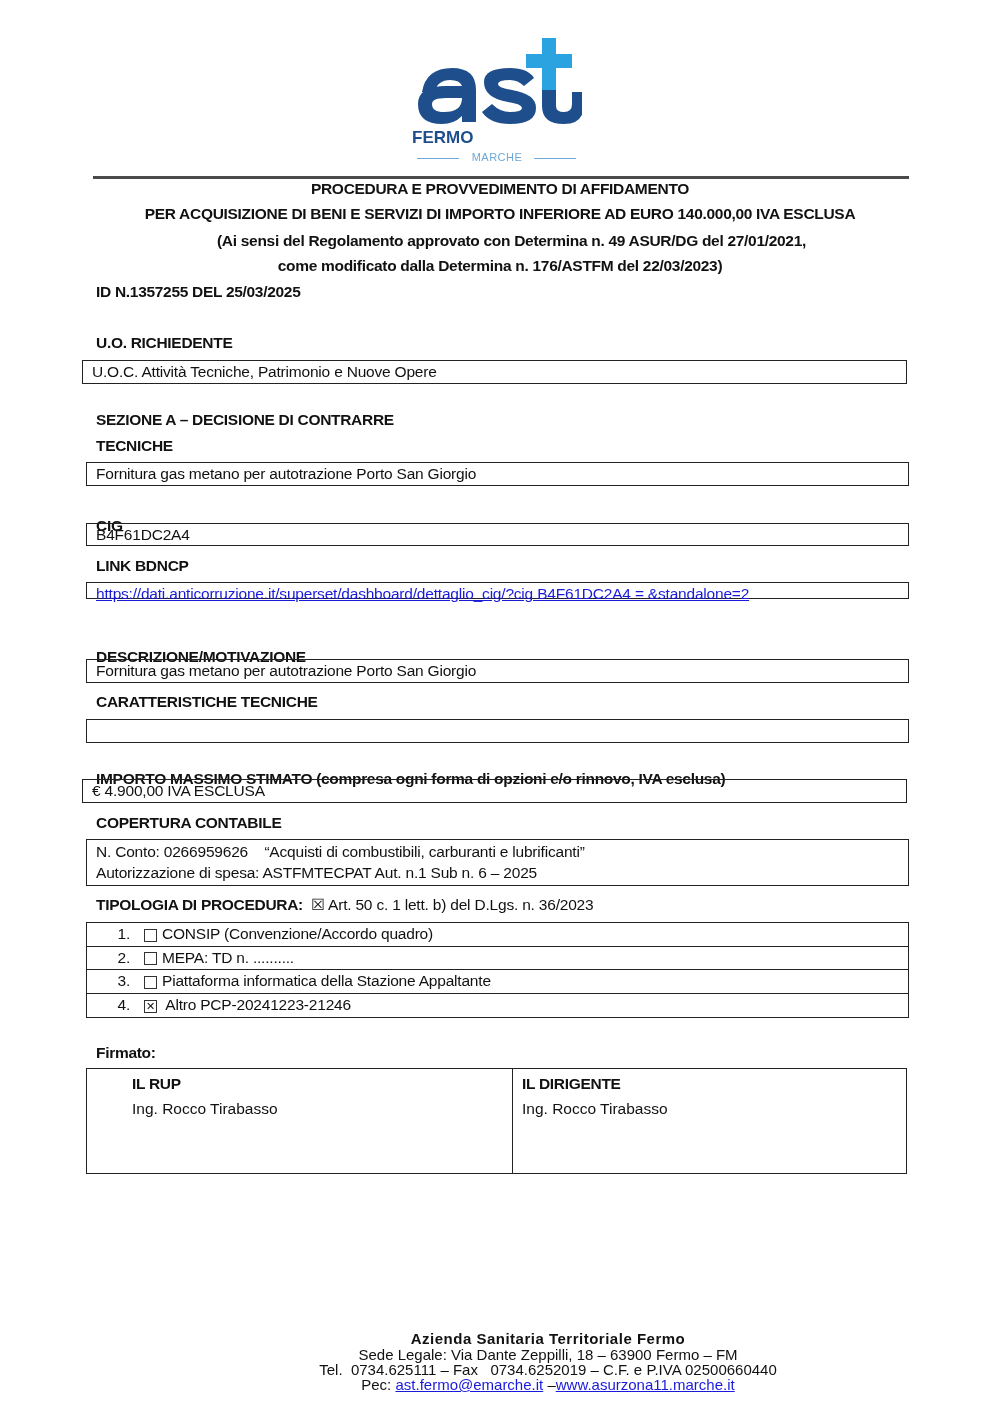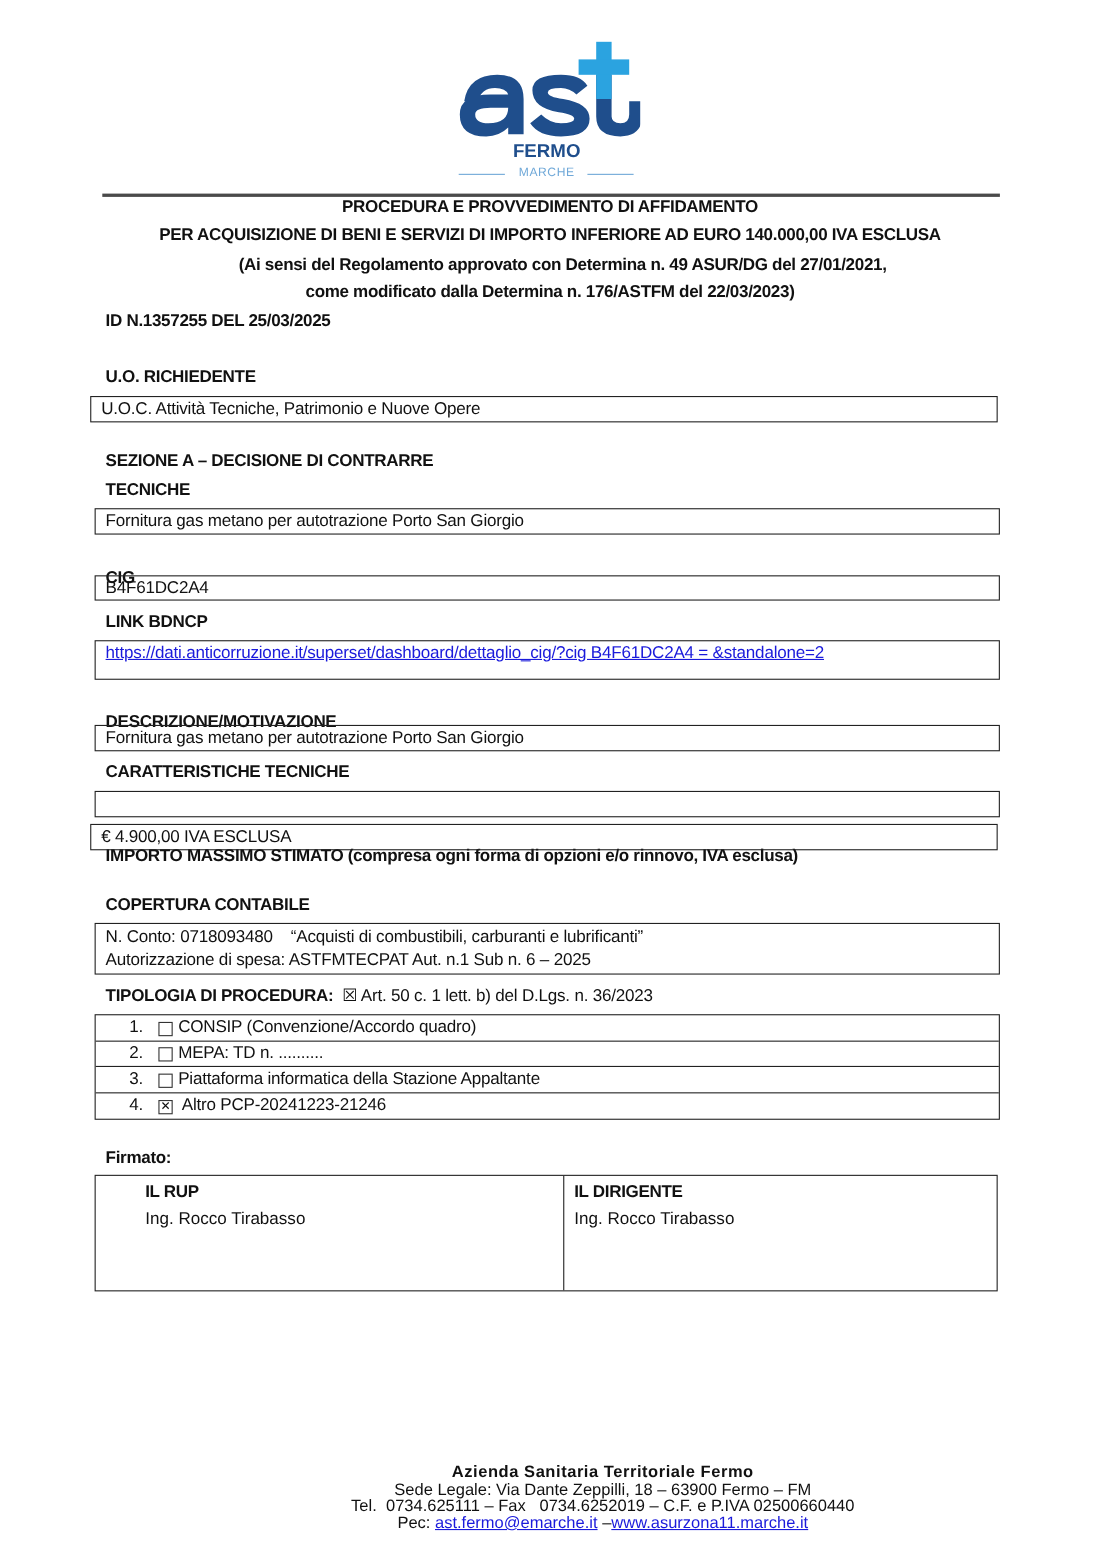--- a/index.html
+++ b/index.html
@@ -34,21 +34,21 @@
 
     <path d="M10 60 Q14 36 40 36 Q64 36 64 58 L64 90 L50 90 L50 84 Q42 92 30 92 Q6 92 6 72 Q6 54 34 54 L50 54 Q48 48 38 48 Q26 48 22 60 Z M50 66 L34 66 Q20 66 20 72 Q20 80 32 80 Q50 80 50 66 Z" fill="#1f4e8c"></path>
 
     <path d="M72 50 Q72 36 98 36 Q116 36 122 46 L112 54 Q106 48 98 48 Q86 48 86 52 Q86 56 100 58 Q124 62 124 76 Q124 92 98 92 Q78 92 70 80 L80 72 Q88 80 98 80 Q110 80 110 76 Q110 72 96 70 Q72 66 72 50 Z" fill="#1f4e8c"></path>
 
     <path d="M130 36 L144 36 L144 74 Q144 80 152 80 Q160 80 160 72 L160 60 L172 60 L172 72 Q172 92 152 92 Q130 92 130 74 Z" fill="#1f4e8c"></path>
 
     <rect x="130" y="6" width="14" height="52" fill="#2ba3e0"></rect>
     <rect x="114" y="22" width="46" height="14" fill="#2ba3e0"></rect>
   </svg>
-  <div class="abs" style="left:0;top:96px;width:170px;text-align:center;font-weight:bold;font-size:17px;color:#1f4e8c;">FERMO</div>
+  <div class="abs" style="left:0;top:96px;width:170px;font-weight:bold;font-size:17px;color:#1f4e8c;">FERMO</div>
   <div class="abs" style="left:5px;top:126px;width:42px;height:1px;background:#6fa8d8;"></div>
   <div class="abs" style="left:0;top:119px;width:170px;text-align:center;font-size:11px;color:#6fa8d8;letter-spacing:0.5px;">MARCHE</div>
   <div class="abs" style="left:122px;top:126px;width:42px;height:1px;background:#6fa8d8;"></div>
 </div>
 
 <div class="abs rule"></div>
 
 <div class="abs title-line" style="top:180px;">PROCEDURA E PROVVEDIMENTO DI AFFIDAMENTO</div>
 <div class="abs title-line" style="top:205px;">PER ACQUISIZIONE DI BENI E SERVIZI DI IMPORTO INFERIORE AD EURO 140.000,00  IVA ESCLUSA</div>
 <div class="abs title-line" style="top:232px;padding-left:23px;">(Ai sensi del Regolamento approvato con Determina n. 49 ASUR/DG del 27/01/2021,</div>
@@ -60,34 +60,34 @@
 
 <div class="abs label" style="top:411px;">SEZIONE A – DECISIONE DI CONTRARRE</div>
 
 <div class="abs label" style="top:437px;">TECNICHE</div>
 <div class="abs box" style="left:86px;top:462px;width:823px;height:24px;"><span>Fornitura gas metano per autotrazione Porto San Giorgio</span></div>
 
 <div class="abs label" style="top:517px;">CIG</div>
 <div class="abs box" style="left:86px;top:523px;width:823px;height:23px;"><span>B4F61DC2A4</span></div>
 
 <div class="abs label" style="top:557px;">LINK BDNCP</div>
-<div class="abs box link" style="left:86px;top:582px;width:823px;height:36px;"><a>https://dati.anticorruzione.it/superset/dashboard/dettaglio_cig/?cig B4F61DC2A4 = &amp;standalone=2</a></div>
+<div class="abs box link" style="left:86px;top:582px;width:823px;height:17px;"><a>https://dati.anticorruzione.it/superset/dashboard/dettaglio_cig/?cig B4F61DC2A4 = &amp;standalone=2</a></div>
 
 <div class="abs label" style="top:648px;">DESCRIZIONE/MOTIVAZIONE</div>
 <div class="abs box" style="left:86px;top:659px;width:823px;height:24px;"><span>Fornitura gas metano per autotrazione Porto San Giorgio</span></div>
 
 <div class="abs label" style="top:693px;">CARATTERISTICHE TECNICHE</div>
 <div class="abs box" style="left:86px;top:719px;width:823px;height:24px;"><span></span></div>
 
 <div class="abs label" style="top:754px;margin-top:16px;">IMPORTO MASSIMO STIMATO (compresa ogni forma di opzioni e/o rinnovo, IVA esclusa)</div>
-<div class="abs box" style="left:82px;top:749px;width:825px;height:24px;"><span>€ 4.900,00  IVA ESCLUSA</span></div>
+<div class="abs box" style="left:82px;top:779px;width:825px;height:24px;"><span>€ 4.900,00  IVA ESCLUSA</span></div>
 
 <div class="abs label" style="top:814px;">COPERTURA CONTABILE</div>
 <div class="abs box" style="left:86px;top:839px;width:823px;height:47px;padding-top:1px;">
-  <div style="white-space:pre;">N. Conto: 0718093480    “Acquisti di combustibili, carburanti e lubrificanti”</div>
+  <div style="white-space:pre;">N. Conto: 0266959626    “Acquisti di combustibili, carburanti e lubrificanti”</div>
   <div>Autorizzazione di spesa: ASTFMTECPAT Aut. n.1 Sub n. 6 – 2025</div>
 </div>
 
 <div class="abs" style="left:96px;top:896px;font-size:15.5px;letter-spacing:-0.2px;">
   <span style="font-weight:bold;letter-spacing:-0.3px;">TIPOLOGIA DI PROCEDURA:</span>
   <span style="margin-left:4px;">☒</span>
   <span>Art. 50 c. 1 lett. b) del D.Lgs. n. 36/2023</span>
 </div>
 
 <div class="abs proc-table">

